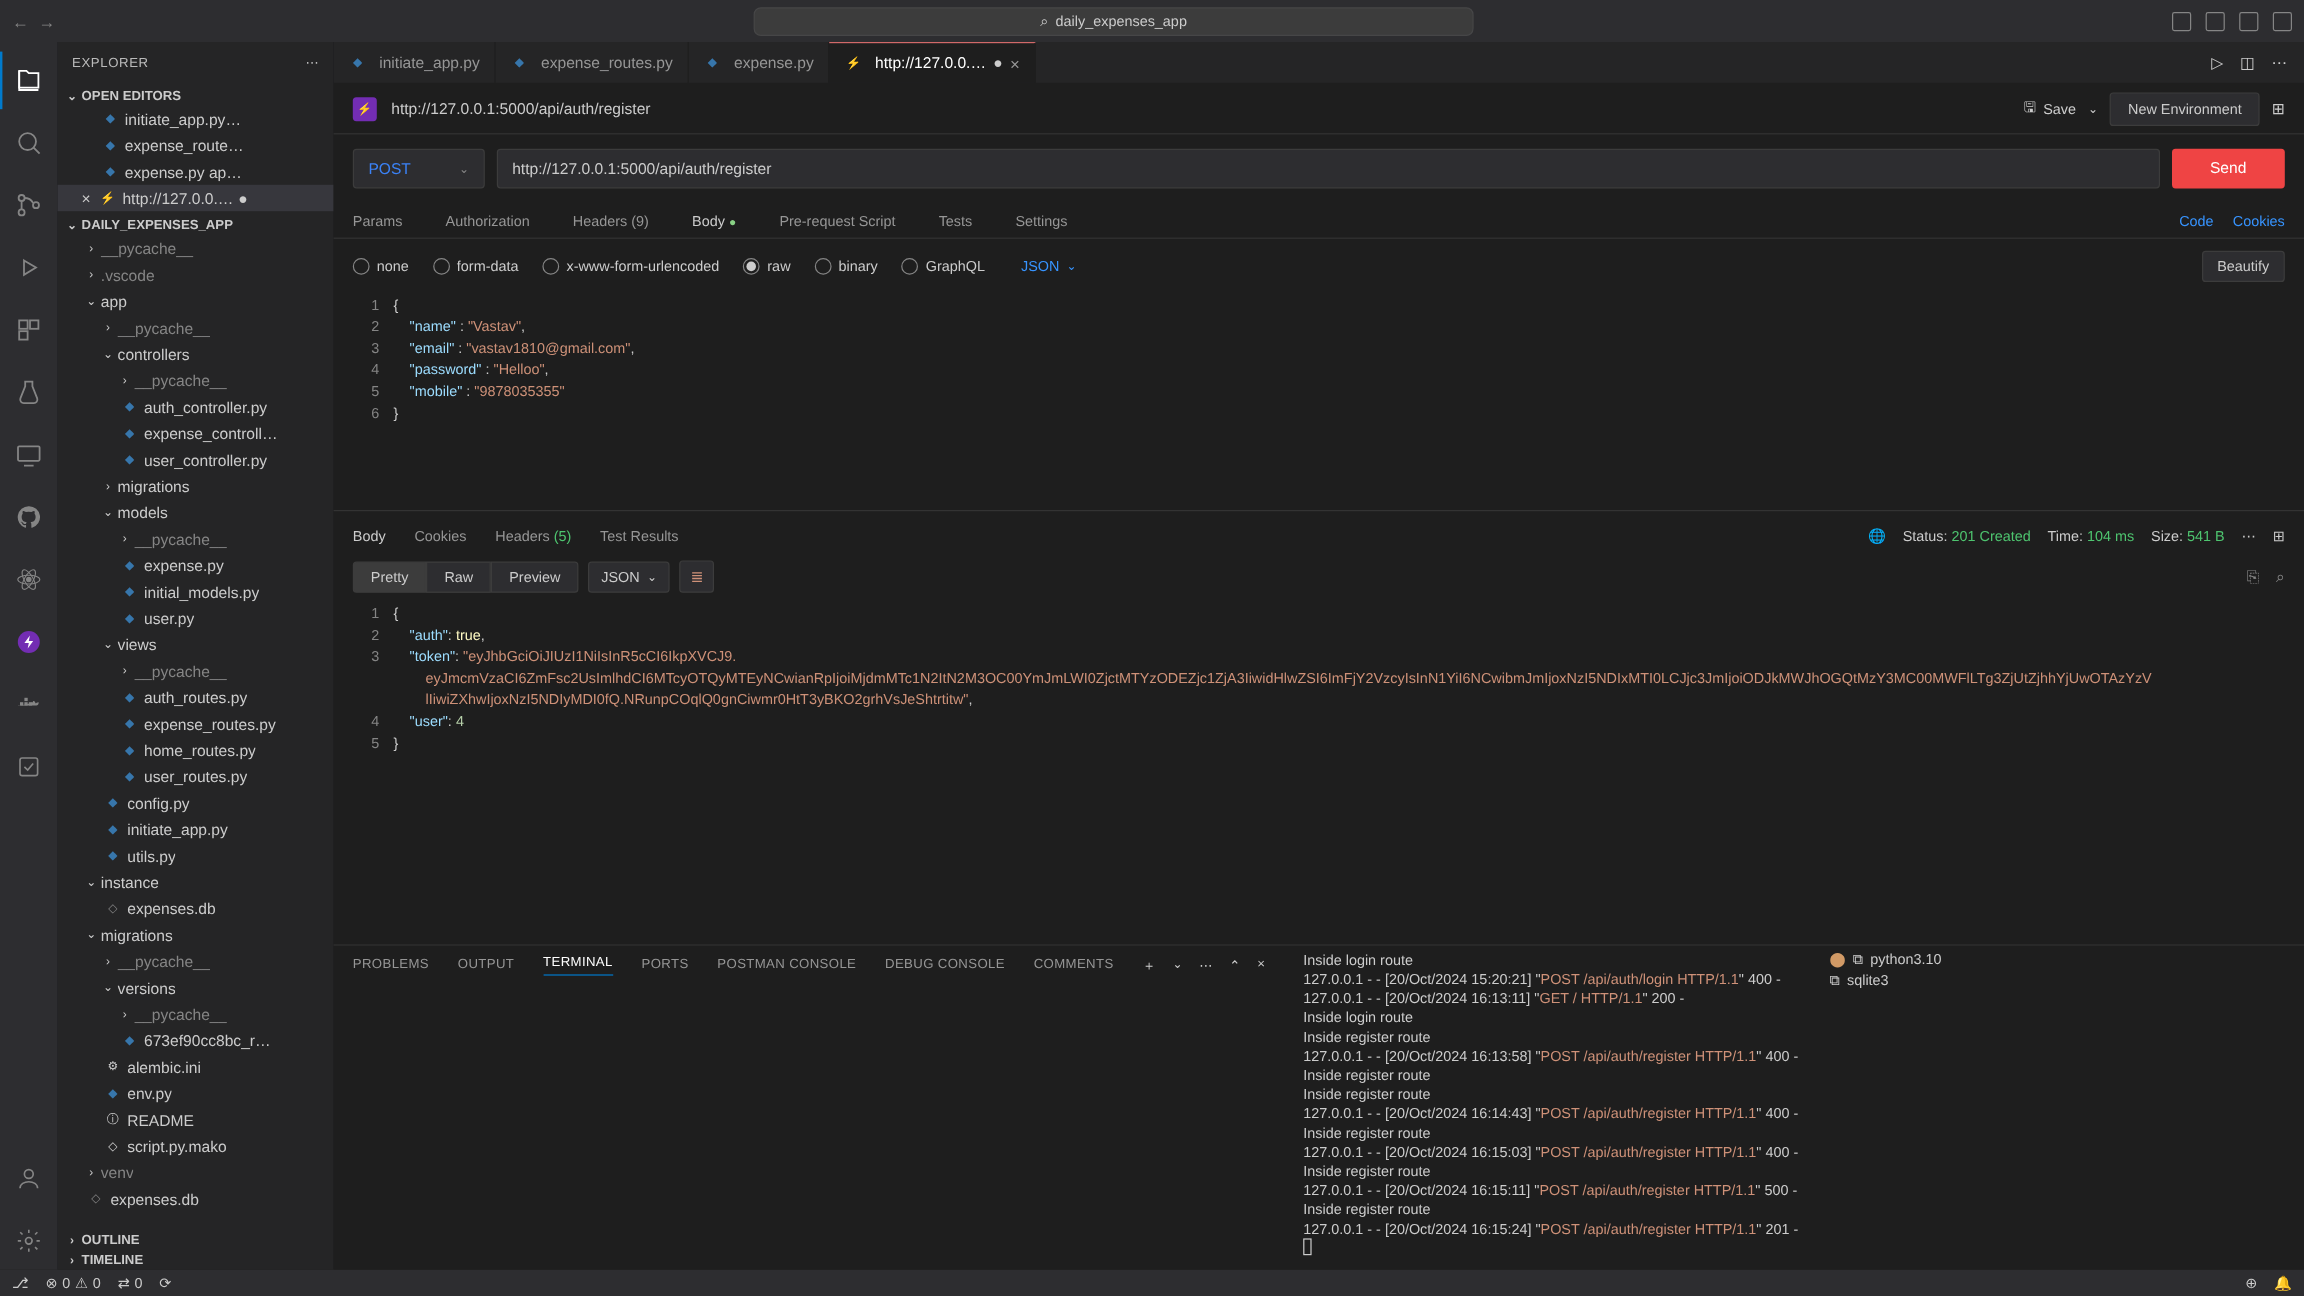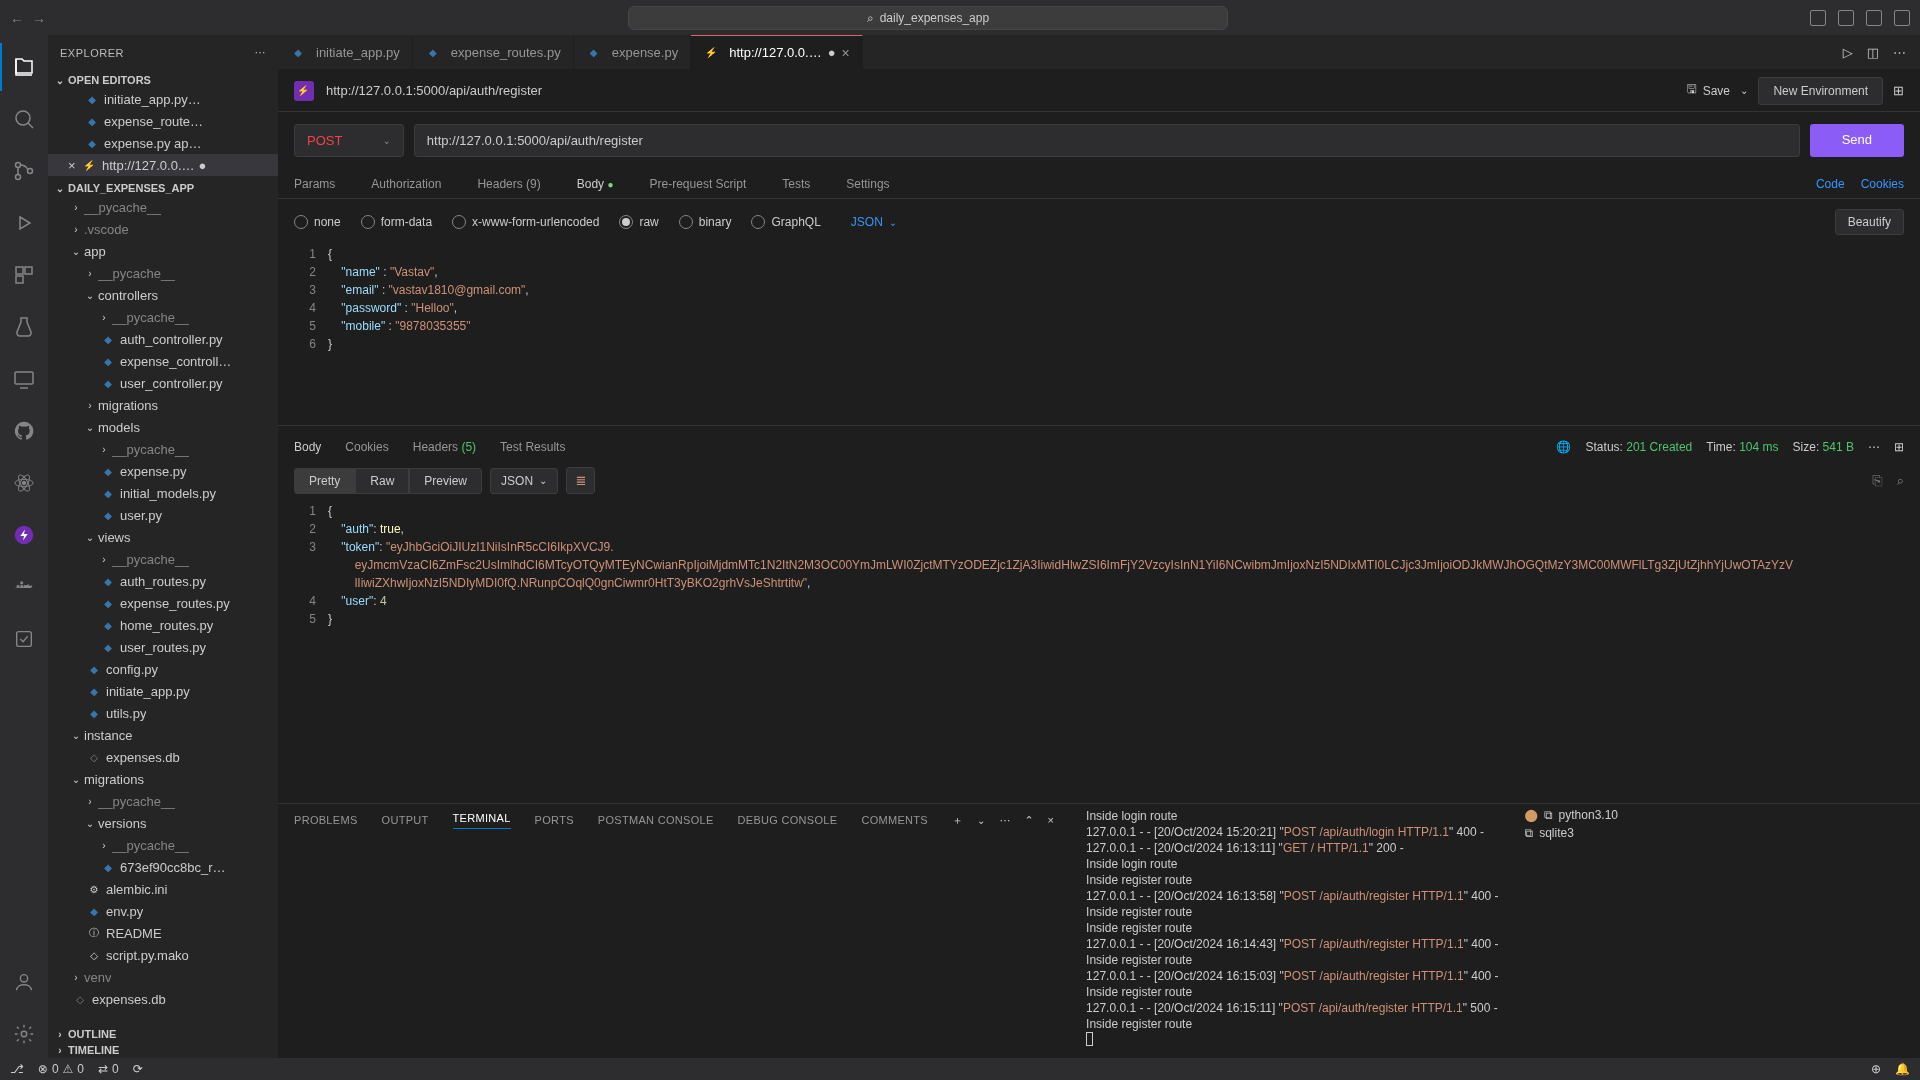--- a/index.html
+++ b/index.html
@@ -55,23 +55,23 @@
 .tc-header { height: 42px; display: flex; align-items: center; padding: 0 16px; gap: 12px; border-bottom: 1px solid #333; }
 .tc-icon { width: 20px; height: 20px; background: #732db3; border-radius: 3px; display: flex; align-items: center; justify-content: center; color: white; font-size: 10px; }
 .tc-header-right { margin-left: auto; display: flex; align-items: center; gap: 10px; }
 .tc-btn-text { display: flex; align-items: center; gap: 6px; color: #cccccc; cursor: pointer; font-size: 12px; }
 .tc-btn-env { background: #2d2d30; padding: 6px 14px; border-radius: 3px; border: 1px solid #3c3c3c; cursor: pointer; font-size: 12px; }
 .drop-icon { color: #cccccc; font-size: 10px; }
 
 
 .req-row { display: flex; padding: 12px 16px; gap: 10px; }
 .method-select { background: #2d2d30; border: 1px solid #3c3c3c; border-radius: 3px; padding: 8px 12px; display: flex; align-items: center; gap: 40px; cursor: pointer; }
-.method-post { color: #ef4444; font-weight: 500; }
+.method-post { color: #3b82f6; font-weight: 500; }
 .url-input { flex: 1; background: #2d2d30; border: 1px solid #3c3c3c; border-radius: 3px; padding: 8px 12px; color: #cccccc; }
-.send-btn { background: #8b5cf6; color: white; padding: 8px 32px; border-radius: 3px; cursor: pointer; font-weight: 500; }
+.send-btn { background: #ef4444; color: white; padding: 8px 32px; border-radius: 3px; cursor: pointer; font-weight: 500; }
 
 
 .req-tabs { display: flex; padding: 0 16px; gap: 36px; border-bottom: 1px solid #333; height: 30px; align-items: center; }
 .req-tab { color: #969696; cursor: pointer; padding: 6px 0; font-size: 12px; }
 .req-tab.active { color: #cccccc; }
 .req-tab .count { color: #969696; }
 .dot-green { color: #89d185; font-size: 10px; }
 .req-tabs-right { margin-left: auto; display: flex; gap: 16px; }
 .link-blue { color: #3794ff; cursor: pointer; font-size: 12px; }
 
@@ -636,20 +636,21 @@
             <div class="term-line">Inside register route</div>
             <div class="term-line"><span>127.0.0.1 - - [20/Oct/2024 16:13:58] "</span><span class="hl">POST /api/auth/register HTTP/1.1</span><span>" 400 -</span></div>
             <div class="term-line">Inside register route</div>
             <div class="term-line">Inside register route</div>
             <div class="term-line"><span>127.0.0.1 - - [20/Oct/2024 16:14:43] "</span><span class="hl">POST /api/auth/register HTTP/1.1</span><span>" 400 -</span></div>
             <div class="term-line">Inside register route</div>
             <div class="term-line"><span>127.0.0.1 - - [20/Oct/2024 16:15:03] "</span><span class="hl">POST /api/auth/register HTTP/1.1</span><span>" 400 -</span></div>
             <div class="term-line">Inside register route</div>
             <div class="term-line"><span>127.0.0.1 - - [20/Oct/2024 16:15:11] "</span><span class="hl">POST /api/auth/register HTTP/1.1</span><span>" 500 -</span></div>
             <div class="term-line">Inside register route</div>
+            <div class="term-line"><span>127.0.0.1 - - [20/Oct/2024 16:15:24] "</span><span class="hl">POST /api/auth/register HTTP/1.1</span><span>" 201 -</span></div>
             <div><span class="cursor-box"></span></div>
           </div>
         <div class="term-sidebar">
           <div class="term-proc">
               <span style="color:#d19a66">⬤</span>
               <span>⧉</span>
               <span>python3.10</span>
             </div>
           <div class="term-proc">
               <span>⧉</span>

